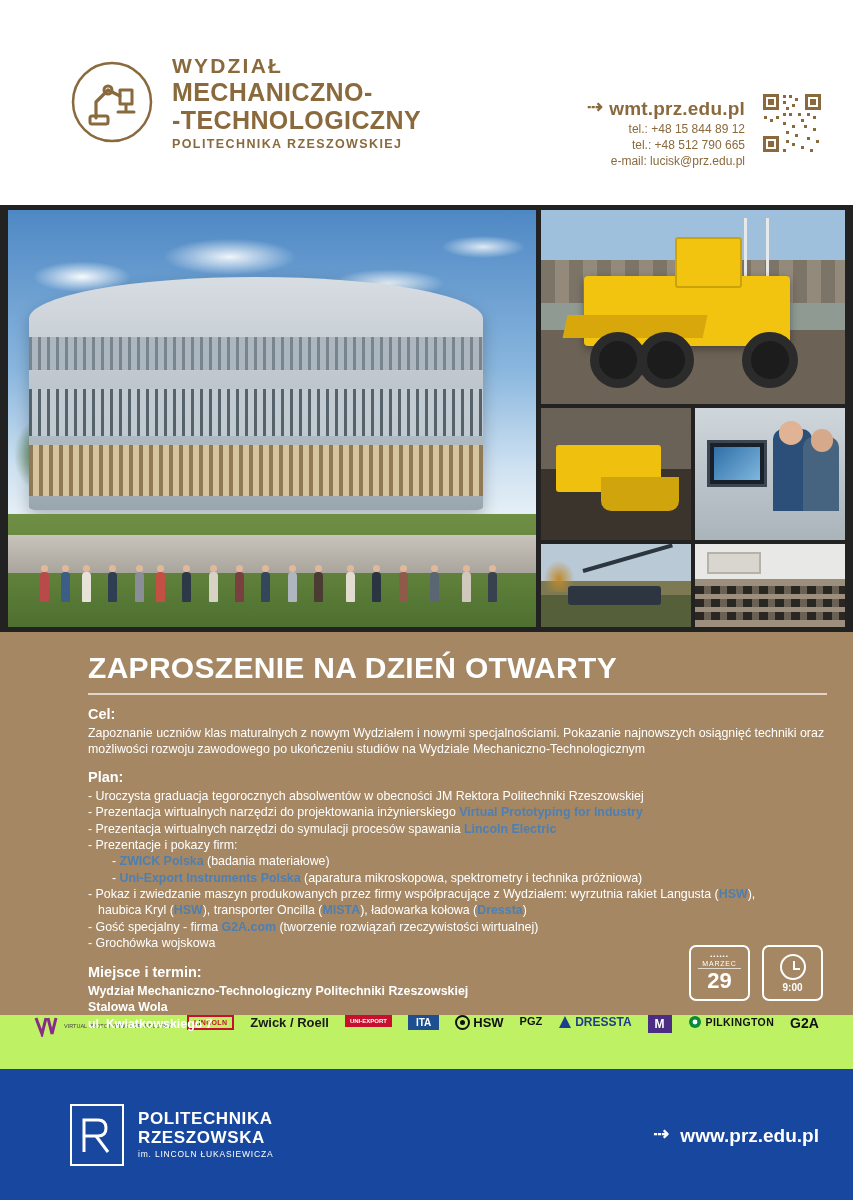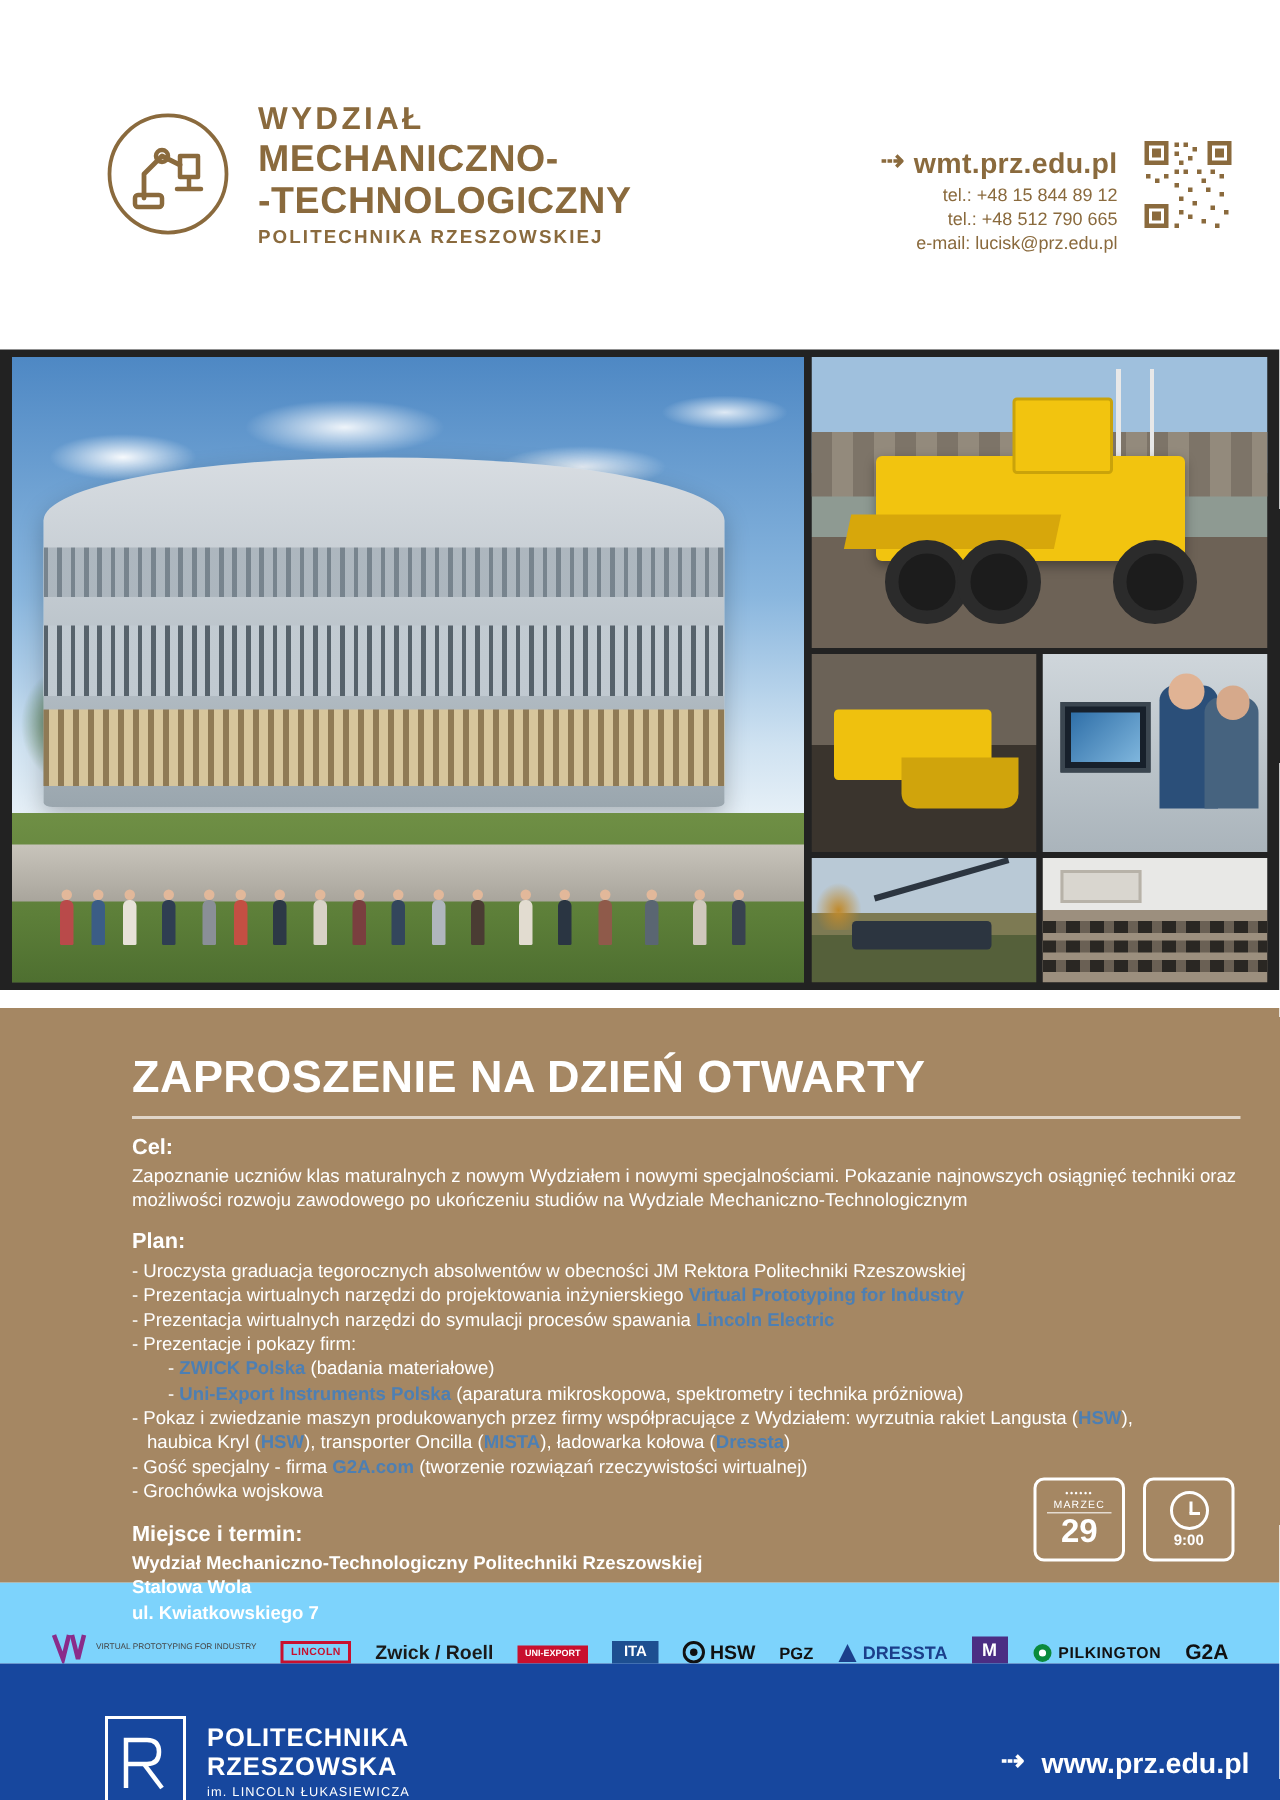--- a/index.html
+++ b/index.html
@@ -6,21 +6,21 @@
   body {
     width: 853px; height: 1200px;
     background: #ffffff;
     font-family: "Liberation Sans", sans-serif;
     overflow: hidden;
   }
   .poster { position: relative; width: 853px; height: 1200px; background: #fff; }
 
   
   .header {
-    height: 233px; background: #ffffff;
+    height: 205px; background: #ffffff;
     display: flex; align-items: center; padding: 0 30px 0 70px;
     position: relative;
   }
   .logo-block { display: flex; align-items: center; gap: 18px; }
   .logo-mark { width: 84px; height: 84px; flex: 0 0 84px; }
   .logo-text { color: #8a6a3d; line-height: 1.12; }
   .logo-text .l1 { font-size: 21px; letter-spacing: 2.2px; font-weight: bold; }
   .logo-text .l2 { font-size: 25px; letter-spacing: 0.4px; font-weight: bold; }
   .logo-text .l3 { font-size: 25px; letter-spacing: 0.4px; font-weight: bold; }
   .logo-text .l4 { font-size: 12.5px; letter-spacing: 1.4px; font-weight: bold; margin-top: 3px; }
@@ -104,21 +104,21 @@
   .tankscene { position:absolute; inset:0; background: linear-gradient(#b9c9d6 0 44%, #7d7a53 44% 62%, #55603a 62% 100%); }
   .tank-body { position:absolute; left:18%; top:50%; width:62%; height:24%; background:#2c3540; border-radius:3px; }
   .tank-barrel { position:absolute; left:28%; top:30%; width:62%; height:5%; background:#2c3540; transform: rotate(-16deg); transform-origin: left center; }
   .tank-tree { position:absolute; left:2%; top:18%; width:20%; height:40%; background: radial-gradient(ellipse 22px 26px at 50% 60%, #c08a2c, rgba(192,138,44,0) 70%); }
 
   .aula { position:absolute; inset:0; background: linear-gradient(#e8e8e6 0 42%, #9c8f7e 42% 100%); }
   .aula-screen { position:absolute; left:8%; top:10%; width:36%; height:26%; background:#d9d6cf; border:2px solid #b7b2a8; }
   .aula-row { position:absolute; left:0; width:100%; height:10%; background: repeating-linear-gradient(90deg,#2a2723 0 9px, #6a6054 9px 16px); }
 
   
-  .body-wrap { background: #a58763; padding: 14px 0 0 0; height: 383px; position: relative; margin-top: 12px; }
+  .body-wrap { background: #a58763; padding: 3px 0 0 0; height: 383px; position: relative; }
   .title {
     color: #ffffff; font-size: 30px; font-weight: bold; letter-spacing: .3px;
     padding: 16px 0 8px 88px;
   }
   .rule { height: 2px; background: rgba(255,255,255,.65); margin: 0 26px 0 88px; }
   .sect { padding: 0 26px 0 88px; color: #ffffff; }
   .sect h3 { font-size: 14.5px; margin-top: 11px; margin-bottom: 3px; font-weight: bold; }
   .sect p, .sect li { font-size: 12.4px; line-height: 1.32; }
   .sect ul { list-style: none; }
   .sect li { white-space: nowrap; }
@@ -135,34 +135,34 @@
   .badge-date .m { font-size: 7px; letter-spacing: .8px; border-bottom: 1px solid rgba(255,255,255,.7); padding: 0 4px 1px; }
   .badge-date .d { font-size: 22px; font-weight: bold; line-height: 1.05; }
   .badge-date .dots { font-size: 6px; letter-spacing: 1px; margin-bottom: 1px; }
   .badge-time .clk { width: 26px; height: 26px; border: 2px solid #fff; border-radius: 50%; position: relative; }
   .badge-time .clk:before { content:""; position:absolute; left:50%; top:5px; width:2px; height:8px; background:#fff; }
   .badge-time .clk:after { content:""; position:absolute; left:50%; top:12px; width:7px; height:2px; background:#fff; }
   .badge-time .t { font-size: 10px; font-weight: bold; margin-top: 2px; }
 
   
   .sponsors {
-    height: 54px; background: #7dd3fc; display: flex; align-items: flex-end;
+    height: 54px; background: #bef264; display: flex; align-items: flex-start;
     justify-content: space-between; padding: 0 34px;
   }
   .sp { display: flex; align-items: center; font-size: 10px; color: #222; }
 
   
   .footer { height: 131px; background: #17479e; display: flex; align-items: center; padding: 0 34px 0 70px; position: relative; }
   .prz-logo { display: flex; align-items: center; gap: 14px; }
   .prz-mark { width: 54px; height: 62px; }
   .prz-text { color: #fff; line-height: 1.12; }
   .prz-text .p1 { font-size: 17px; font-weight: bold; letter-spacing: .6px; }
   .prz-text .p2 { font-size: 17px; font-weight: bold; letter-spacing: .6px; }
   .prz-text .p3 { font-size: 8.5px; letter-spacing: .8px; margin-top: 3px; }
-  .footer-site { position: absolute; right: 20px; color: #fff; font-size: 19px; font-weight: bold; }
+  .footer-site { position: absolute; right: 34px; color: #fff; font-size: 19px; font-weight: bold; }
   .footer-site .arrows { color: #fff; }
 </style>
 </head>
 <body>
 
 <div class="poster">
 
   <div class="header">
     <div class="logo-block">
       <span class="logo-mark">

